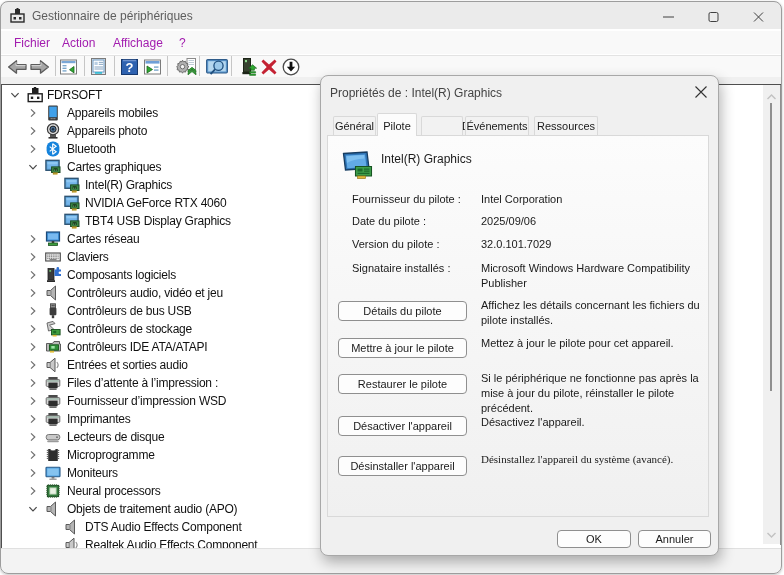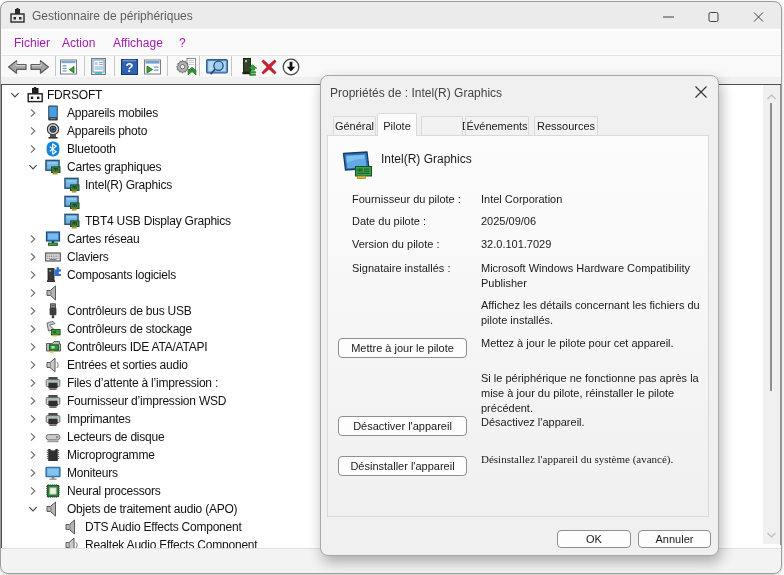--- a/index.html
+++ b/index.html
@@ -235,20 +235,21 @@
         <svg class="icn" style="left:64px" width="16" height="16" viewBox="0 0 16 16">
           <rect x="0.9" y="1.3" width="13.2" height="10" fill="#5d9fd3" stroke="#2b5070" stroke-width="1.3"></rect>
           <rect x="2.4" y="2.9" width="10.2" height="6.8" fill="#74b5ea"></rect>
           <path d="M2.4 2.9h10.2v2.4H2.4z" fill="#8ec7f2"></path>
           <rect x="6.6" y="7.9" width="8.4" height="5.6" fill="#3c8a48" stroke="#1c4a24" stroke-width="1"></rect>
           <rect x="8.6" y="9.3" width="4" height="2.8" fill="#142a16"></rect>
           <path d="M9.2 9.9h0.9v0.7h-0.9zM10.8 9.9h0.9v0.7h-0.9zM9.2 11h0.9v0.7h-0.9zM10.8 11h0.9v0.7h-0.9z" fill="#6fc47a"></path>
           <rect x="7.8" y="13.5" width="5" height="2" fill="#d9b83c"></rect>
           <path d="M8.6 13.5v2M9.9 13.5v2M11.2 13.5v2" stroke="#8a6d1c" stroke-width="0.6"></path>
         </svg>
+        <span class="lbl" style="left:85px">NVIDIA GeForce RTX 4060</span>
       </div>
 <div class="row" style="top:127px; left:0; width:763px;">
         <svg class="icn" style="left:64px" width="16" height="16" viewBox="0 0 16 16">
           <rect x="0.9" y="1.3" width="13.2" height="10" fill="#5d9fd3" stroke="#2b5070" stroke-width="1.3"></rect>
           <rect x="2.4" y="2.9" width="10.2" height="6.8" fill="#74b5ea"></rect>
           <path d="M2.4 2.9h10.2v2.4H2.4z" fill="#8ec7f2"></path>
           <rect x="6.6" y="7.9" width="8.4" height="5.6" fill="#3c8a48" stroke="#1c4a24" stroke-width="1"></rect>
           <rect x="8.6" y="9.3" width="4" height="2.8" fill="#142a16"></rect>
           <path d="M9.2 9.9h0.9v0.7h-0.9zM10.8 9.9h0.9v0.7h-0.9zM9.2 11h0.9v0.7h-0.9zM10.8 11h0.9v0.7h-0.9z" fill="#6fc47a"></path>
           <rect x="7.8" y="13.5" width="5" height="2" fill="#d9b83c"></rect>
@@ -292,20 +293,21 @@
         <span class="lbl" style="left:67px">Composants logiciels</span>
       </div>
 <div class="row" style="top:199px; left:0; width:763px;">
         <svg class="chev" style="left:28px" width="10" height="10" viewBox="0 0 10 10">
           <path d="M3 1.4l3.8 3.6-3.8 3.6" fill="none" stroke="#707070" stroke-width="1.2"></path>
         </svg>
         <svg class="icn" style="left:45px" width="16" height="16" viewBox="0 0 16 16">
           <path d="M2 5.5h3.5L10.5 1v14L5.5 10.5H2z" fill="#b5b5b5" stroke="#5a5a5a" stroke-width="1"></path>
           <path d="M6 5.8v4.4" stroke="#808080" stroke-width="1"></path>
         </svg>
+        <span class="lbl" style="left:67px">Contrôleurs audio, vidéo et jeu</span>
       </div>
 <div class="row" style="top:217px; left:0; width:763px;">
         <svg class="chev" style="left:28px" width="10" height="10" viewBox="0 0 10 10">
           <path d="M3 1.4l3.8 3.6-3.8 3.6" fill="none" stroke="#707070" stroke-width="1.2"></path>
         </svg>
         <svg class="icn" style="left:45px" width="16" height="16" viewBox="0 0 16 16">
           <rect x="5.5" y="0.8" width="5" height="4" fill="#9a9a9a" stroke="#4a4a4a" stroke-width="0.9"></rect>
           <rect x="6.6" y="1.8" width="1.1" height="1.4" fill="#333"></rect>
           <rect x="8.4" y="1.8" width="1.1" height="1.4" fill="#333"></rect>
           <rect x="4.6" y="4.8" width="6.8" height="7.4" rx="1" fill="#3c3c3c"></rect>
@@ -492,23 +494,25 @@
     </svg>
     <div class="fl" style="left:60px; top:76px; font-size:12px;">Intel(R) Graphics</div>
     <div class="fl" style="left:31px; top:116px;">Fournisseur du pilote :</div>
     <div class="fl" style="left:160px; top:116px;">Intel Corporation</div>
     <div class="fl" style="left:31px; top:138px;">Date du pilote :</div>
     <div class="fl" style="left:160px; top:138px;">2025/09/06</div>
     <div class="fl" style="left:31px; top:161px;">Version du pilote :</div>
     <div class="fl" style="left:160px; top:161px;">32.0.101.7029</div>
     <div class="fl" style="left:31px; top:185px;">Signataire installés :</div>
     <div class="fl" style="left:160px; top:185px; width:226px;">Microsoft Windows Hardware Compatibility Publisher</div>
+    <div class="btn" style="top:225px;">Détails du pilote</div>
     <div class="fl" style="left:160px; top:222px; width:226px;">Affichez les détails concernant les fichiers du pilote installés.</div>
     <div class="btn" style="top:262px;">Mettre à jour le pilote</div>
     <div class="fl" style="left:160px; top:260px; width:226px;">Mettez à jour le pilote pour cet appareil.</div>
+    <div class="btn" style="top:298px;">Restaurer le pilote</div>
     <div class="fl" style="left:160px; top:295px; width:226px;">Si le périphérique ne fonctionne pas après la mise à jour du pilote, réinstaller le pilote précédent.</div>
     <div class="btn" style="top:340px;">Désactiver l'appareil</div>
     <div class="fl" style="left:160px; top:339px; width:226px;">Désactivez l'appareil.</div>
     <div class="btn" style="top:380px;">Désinstaller l'appareil</div>
     <div class="fl" style="left:160px; top:376px; width:240px;font-family:Liberation Serif, serif;">Désinstallez l'appareil du système (avancé).</div>
     <div class="okbtn" style="left:236px;">OK</div>
     <div class="okbtn" style="left:317px; width:73px;">Annuler</div>
   </div>
 </div>
 <div id="winborder"></div>

